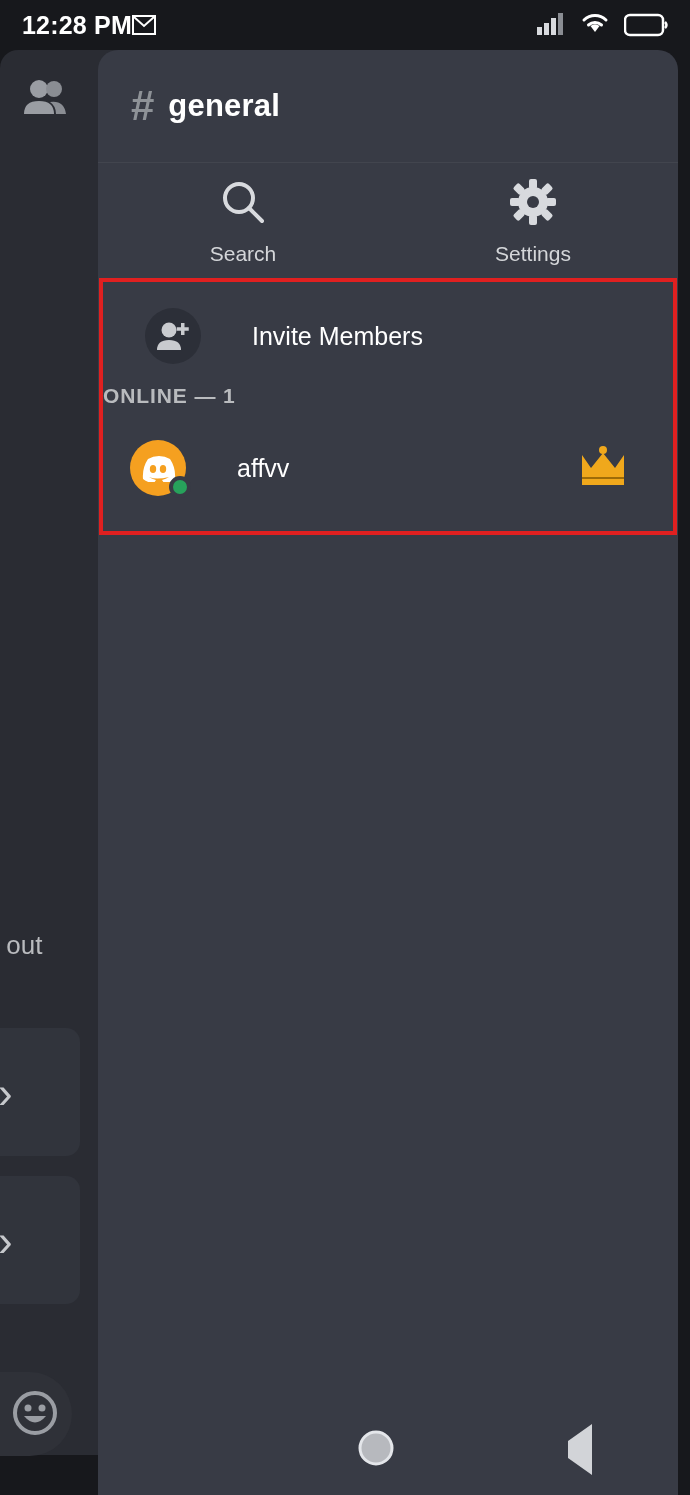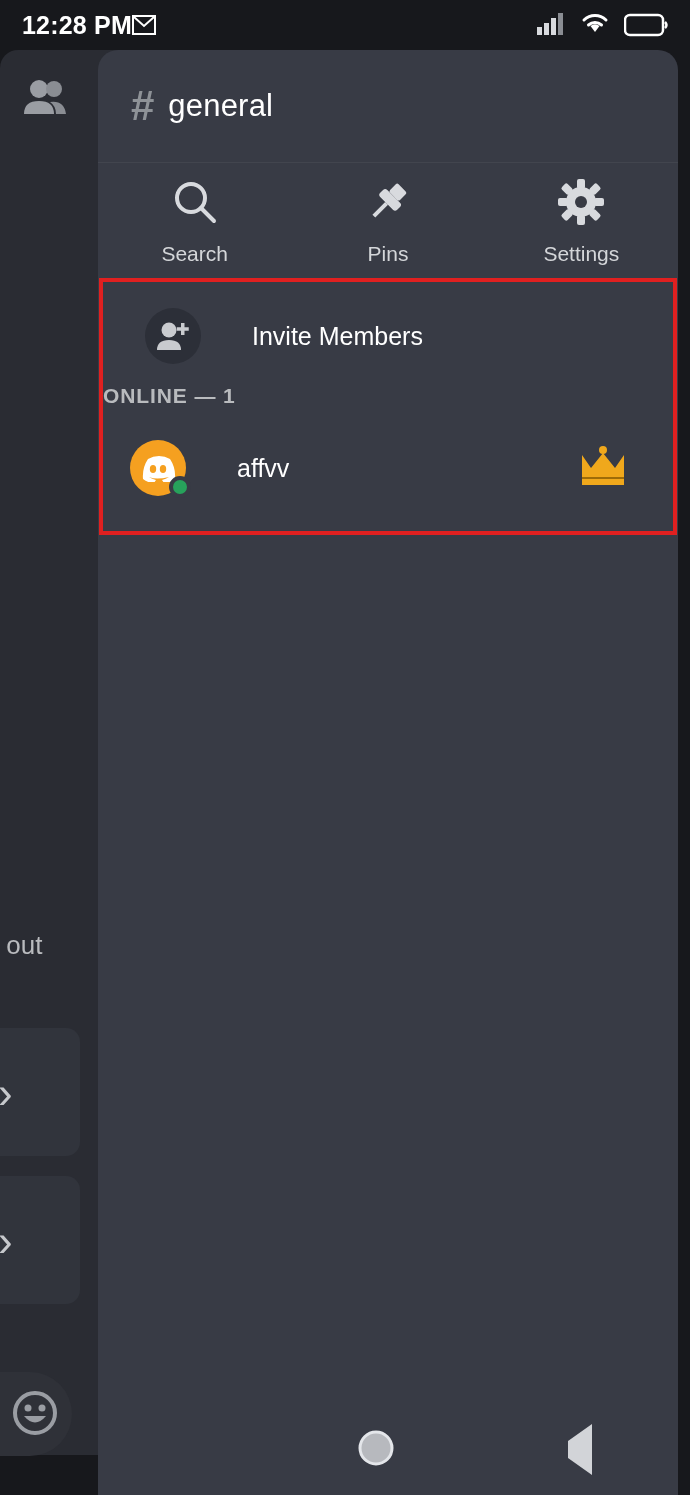--- a/index.html
+++ b/index.html
@@ -51,21 +51,21 @@
   .panel{
     position:absolute; left:98px; top:50px; width:580px; height:1405px;
     background:#383B45; border-top-left-radius:20px; border-top-right-radius:20px;
     overflow:hidden;
   }
   .chan-header{
     height:113px; display:flex; align-items:center; padding:0 0 0 33px;
     border-bottom:1px solid #42454E;
   }
   .hash{ color:#8E9297; font-size:42px; font-weight:bold; line-height:1; margin-right:14px; }
-  .chan-name{ color:#FFFFFF; font-size:31px; font-weight:normal; letter-spacing:.2px; }
+  .chan-name{ color:#FFFFFF; font-size:31px; font-weight:bold; letter-spacing:.2px; }
 
   .actions{
     height:113px; display:flex; align-items:flex-start; padding-top:16px;
   }
   .action{
     flex:1; display:flex; flex-direction:column; align-items:center; gap:13px;
   }
   .action .lbl{ color:#D4D6D9; font-size:21px; }
   .icon{ display:block; }
 
@@ -192,32 +192,20 @@
       <div class="action">
         <span class="icon">
           <svg width="46" height="46" viewBox="0 0 46 46">
             <circle cx="19" cy="19" r="14" fill="none" stroke="#D8DADE" stroke-width="4"></circle>
             <line x1="29" y1="29" x2="42" y2="42" stroke="#D8DADE" stroke-width="4" stroke-linecap="round"></line>
           </svg>
         </span>
         <span class="lbl">Search</span>
       </div>
 
-      <div class="action">
-        <span class="icon">
-          <svg width="46" height="46" viewBox="0 0 46 46">
-            <g transform="rotate(45 23 23)">
-              <rect x="16" y="3" width="14" height="12" rx="2" fill="#D8DADE"></rect>
-              <rect x="11" y="15" width="24" height="10" rx="3" fill="#D8DADE"></rect>
-              <rect x="21" y="25" width="4" height="18" fill="#D8DADE"></rect>
-            </g>
-          </svg>
-        </span>
-        <span class="lbl">Pins</span>
-      </div>
 
 
       <div class="action">
         <span class="icon">
           <svg width="46" height="46" viewBox="0 0 46 46">
             <g fill="#D8DADE">
               <circle cx="23" cy="23" r="15"></circle>
               <rect x="19" y="0" width="8" height="10" rx="2"></rect>
               <rect x="19" y="36" width="8" height="10" rx="2"></rect>
               <rect x="0" y="19" width="10" height="8" rx="2"></rect>

